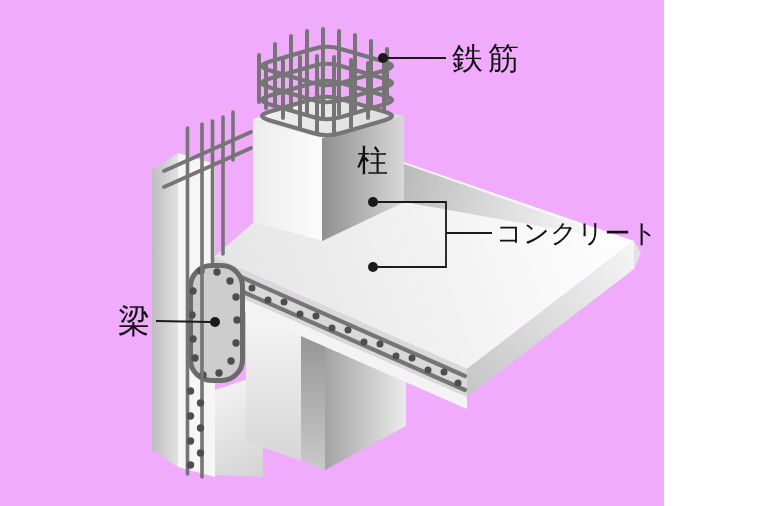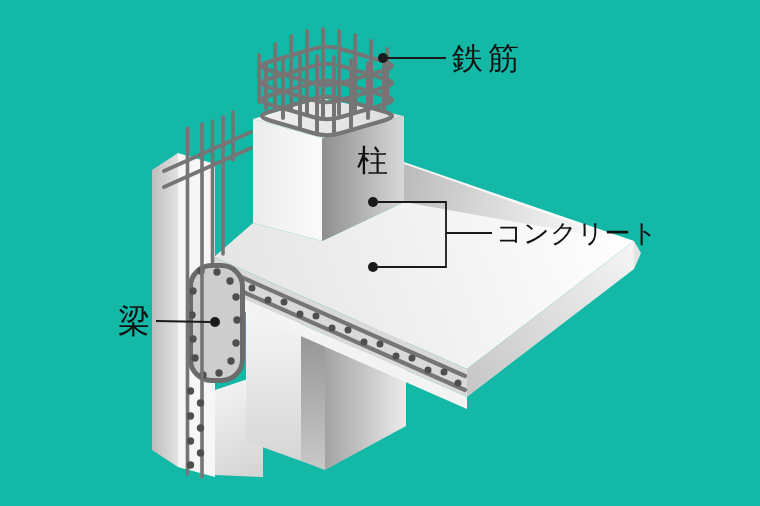--- a/index.html
+++ b/index.html
@@ -1,18 +1,18 @@
 <!DOCTYPE html>
 <html><head>
 <meta charset="utf-8">
 <style>
   html,body{margin:0;padding:0;background:#ffffff;}
   .stage{
-    position:relative;width:760px;height:506px;overflow:hidden;
-    background:#14b8a6;font-family:"Liberation Serif","DejaVu Serif",serif;
+    position:relative;width:664px;height:506px;overflow:hidden;
+    background:#f0abfc;font-family:"Liberation Serif","DejaVu Serif",serif;
   }
   svg{display:block;}
   text{fill:#111111;}
   .lbl{font-family:"Liberation Serif","DejaVu Serif",serif;}
 </style>
 </head>
 <body>
 
 <div class="stage">
 <svg width="760" height="506" viewBox="0 0 760 506">

